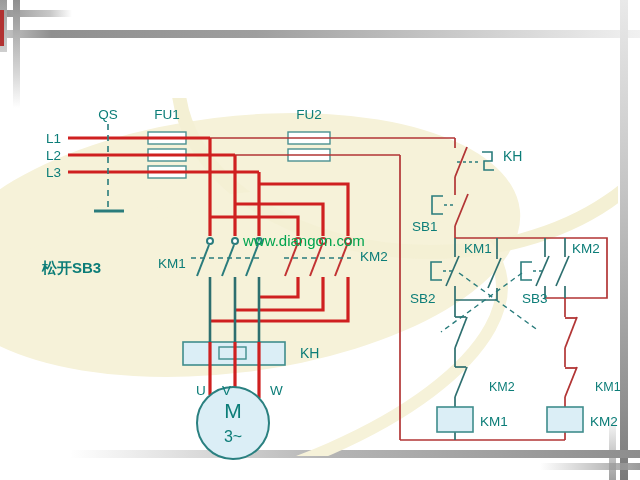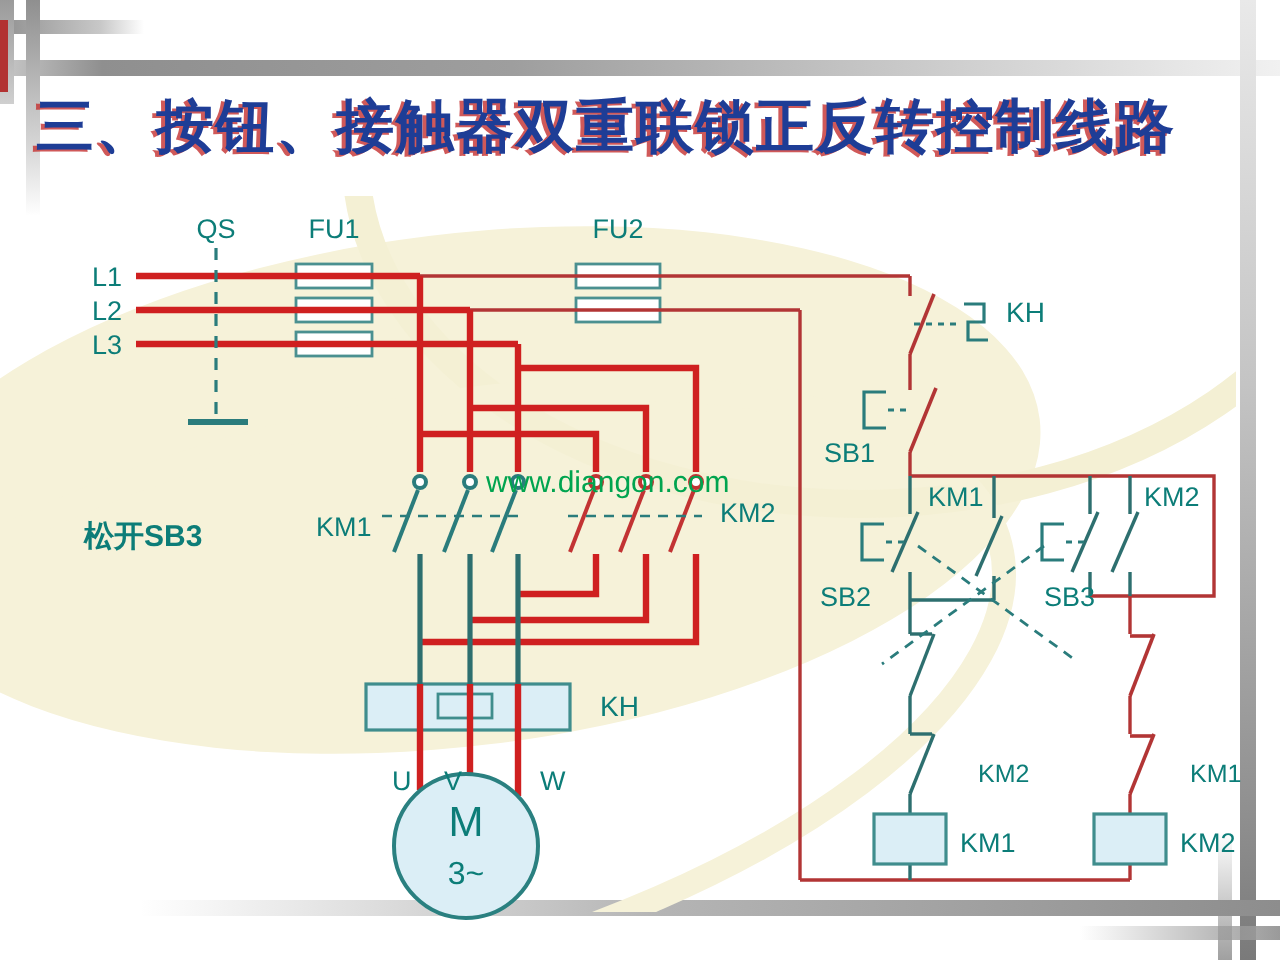--- a/index.html
+++ b/index.html
@@ -37,21 +37,20 @@
   <div class="bar bar-top-short"></div>
   <div class="bar bar-top-main"></div>
   <div class="bar bar-left-a"></div>
   <div class="bar bar-left-b"></div>
   <div class="bar bar-left-red"></div>
   <div class="bar bar-right-main"></div>
   <div class="bar bar-right-b"></div>
   <div class="bar bar-bottom-main"></div>
   <div class="bar bar-bottom-b"></div>
 
-  <div class="title">三、按钮、接触器双重联锁正反转控制线路</div>
 
   <svg width="640" height="480" viewBox="0 0 640 480">
     <defs>
       <clipPath id="swirlclip">
           <rect x="0" y="98" width="618" height="358"></rect>
         </clipPath>
     </defs>
 
     <g clip-path="url(#swirlclip)">
       <ellipse cx="230" cy="245" rx="292" ry="128" fill="#f6f2d9" transform="rotate(-7 230 245)"></ellipse>

